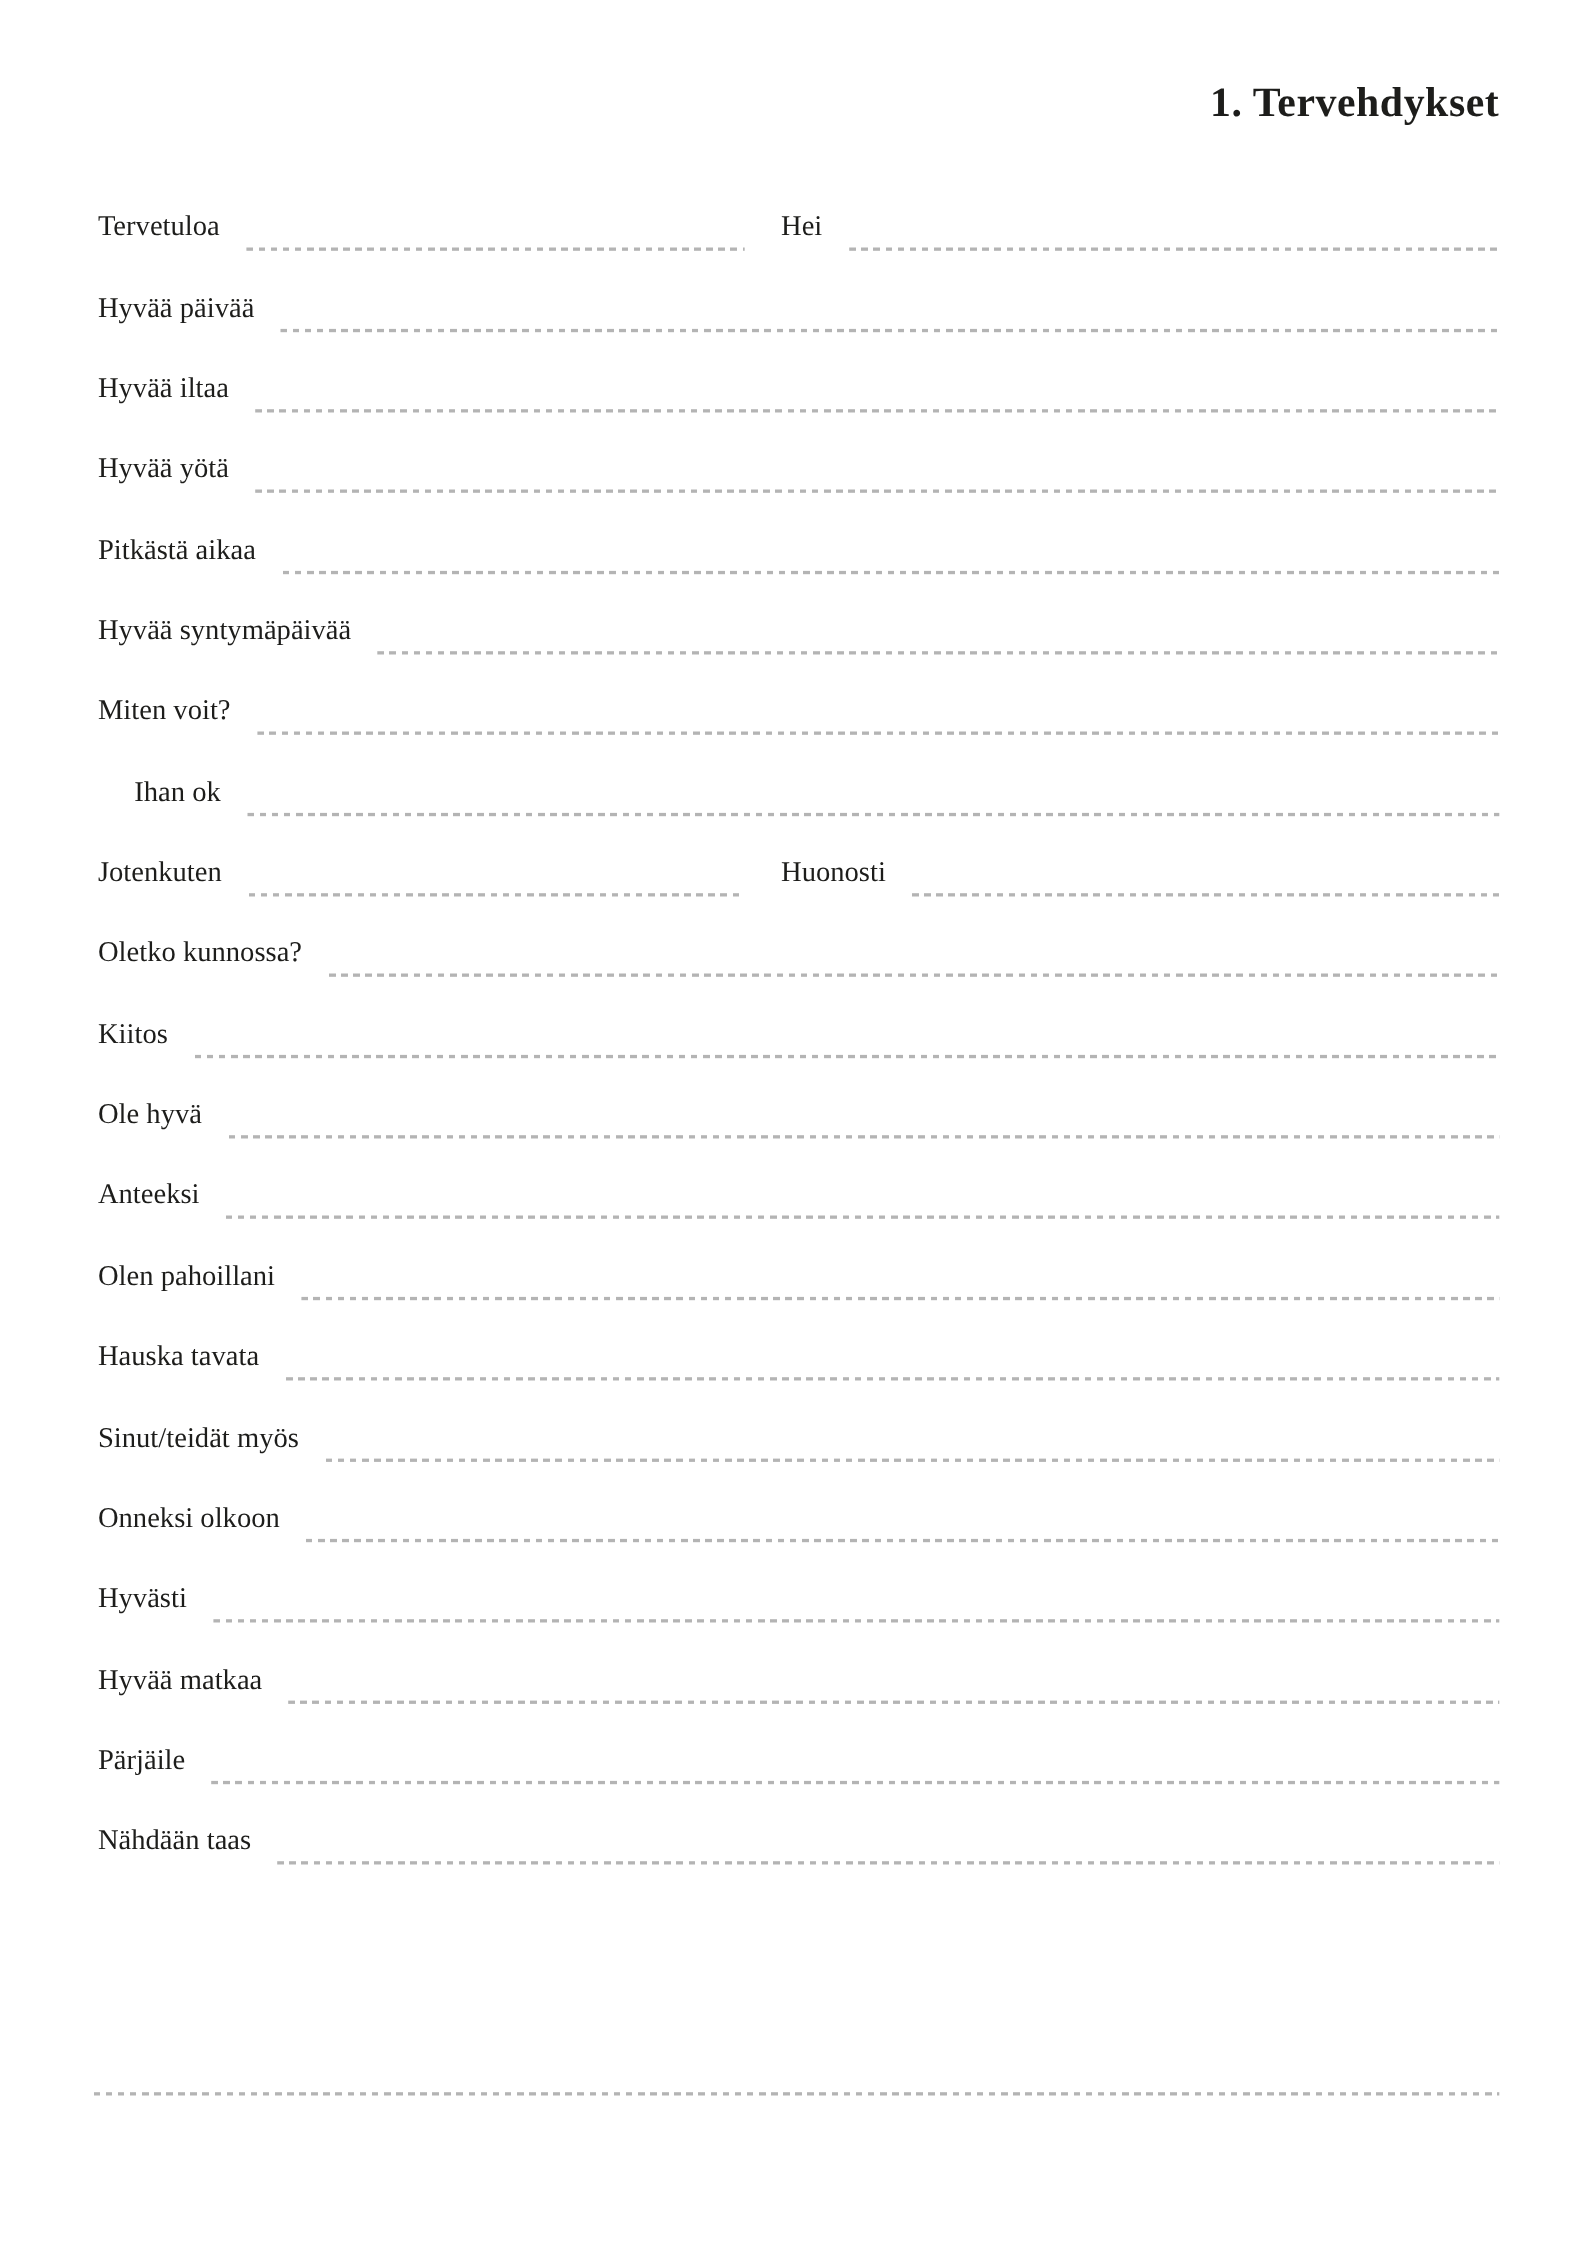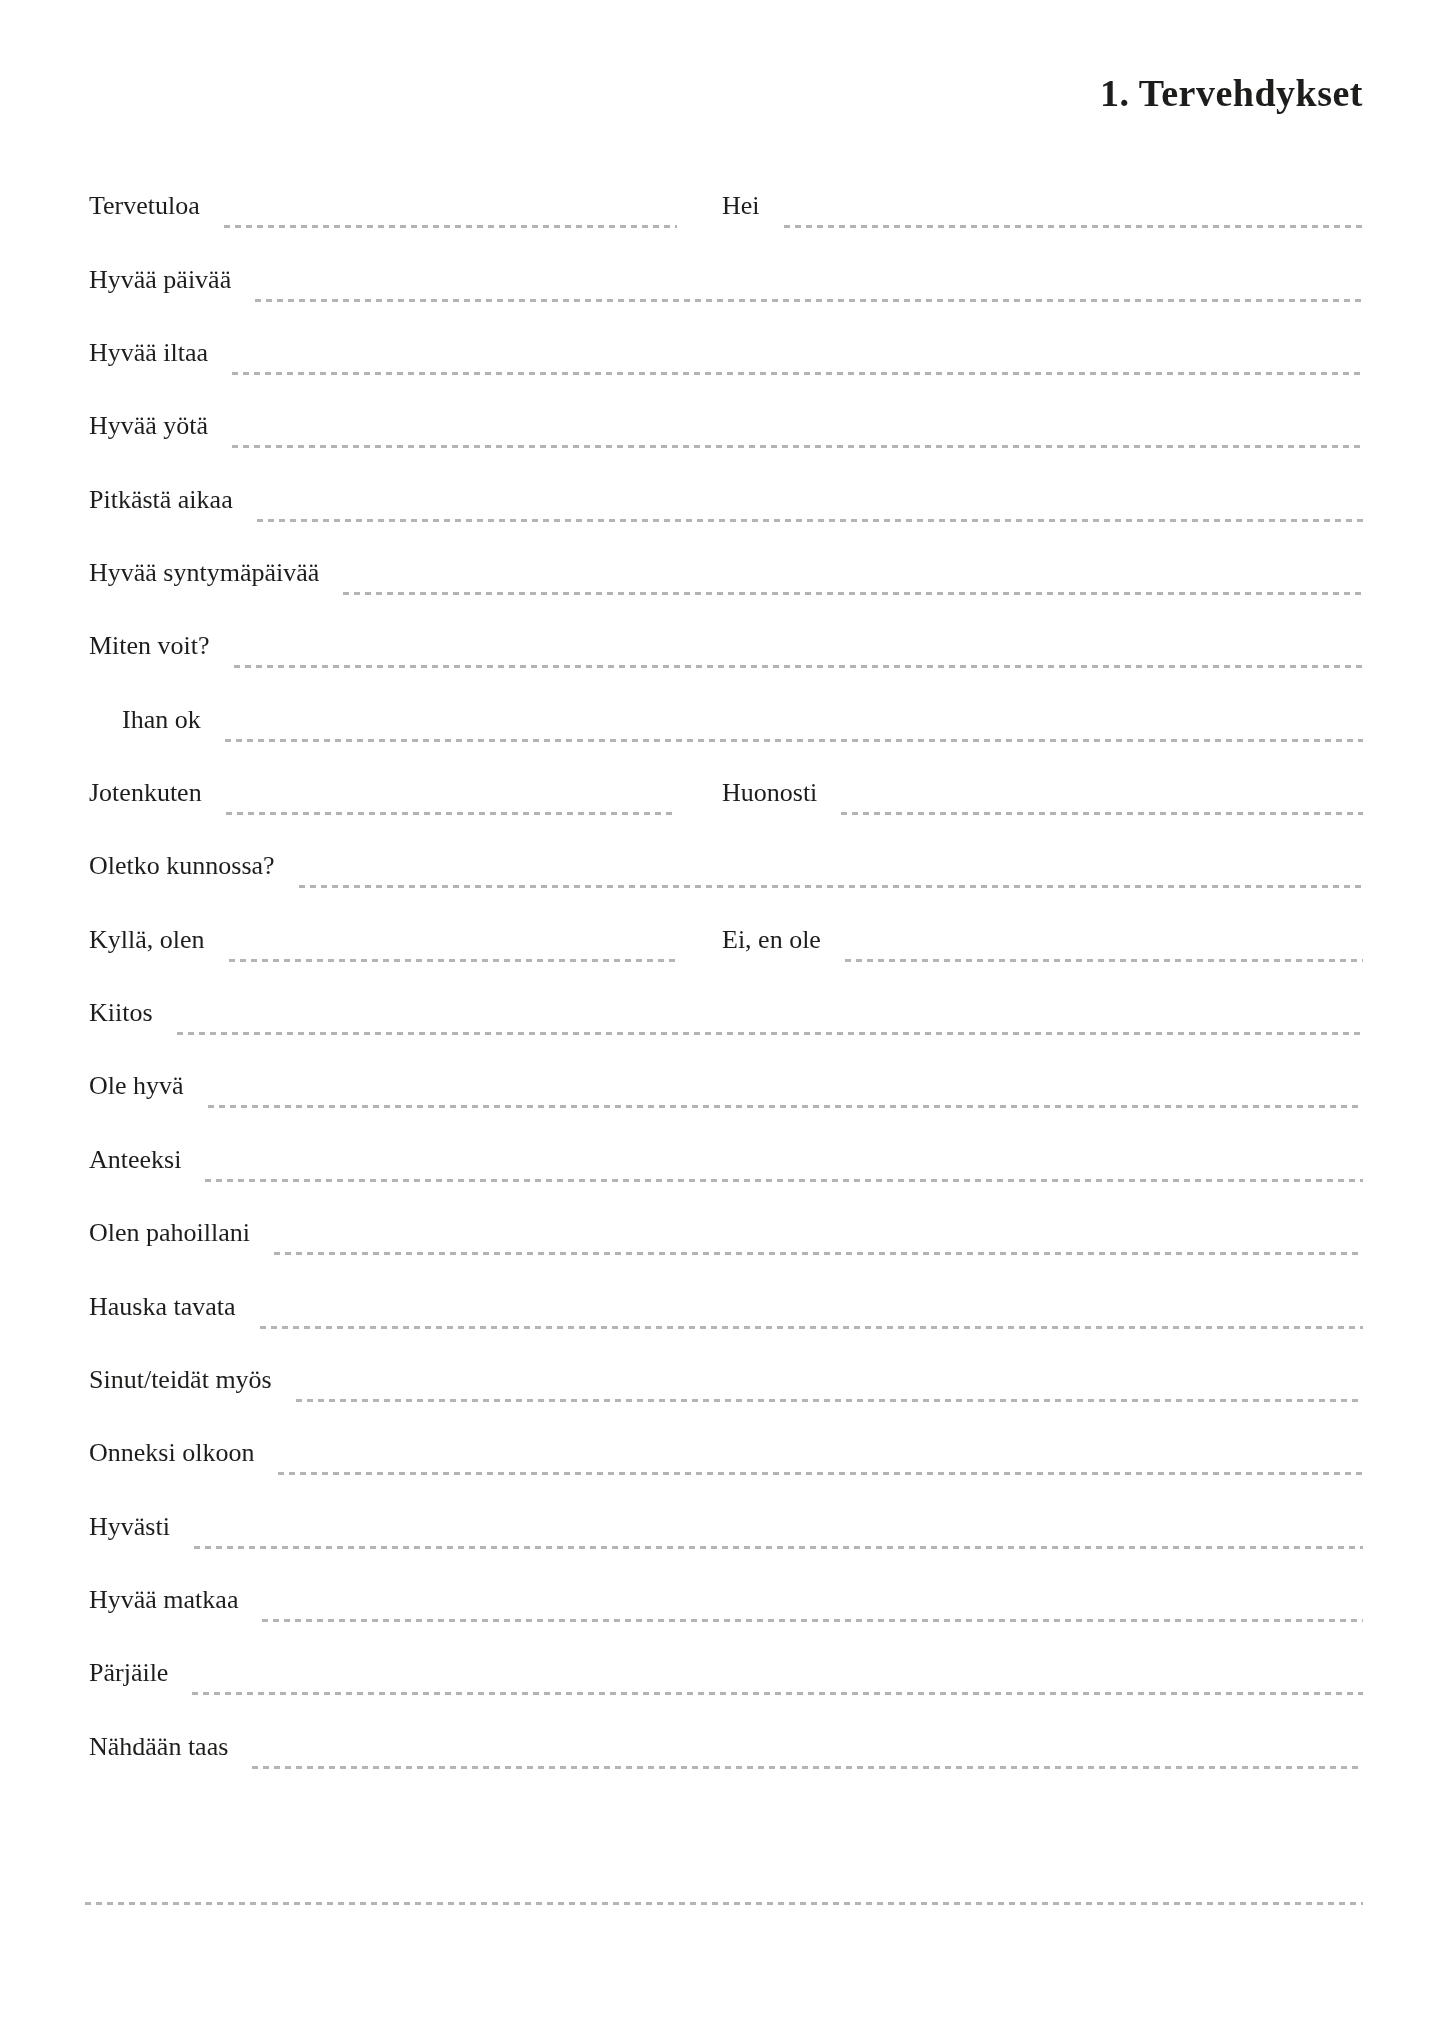--- a/index.html
+++ b/index.html
@@ -45,21 +45,20 @@
   .rows {
     position: absolute;
     top: 146px;
     left: 89px;
     right: 82px;
   }
   .row {
     height: 73.35px;
     display: flex;
     align-items: flex-end;
-    gap: 12px;
   }
   .cell {
     display: flex;
     align-items: flex-end;
     min-width: 0;
   }
   .cell.full { flex: 1; }
   .cell.col1 { width: 588px; flex: none; }
   .cell.col2 { flex: 1; margin-left: 33px; }
   .label {
@@ -153,30 +152,20 @@
         <span class="dashline"></span>
       </div>
     </div>
     <div class="row">
       <div class="cell full">
         <span class="label">Oletko kunnossa?</span>
         <span class="dashline"></span>
       </div>
     </div>
     <div class="row">
-      <div class="cell col1">
-        <span class="label">Kyllä, olen</span>
-        <span class="dashline"></span>
-      </div>
-      <div class="cell col2">
-        <span class="label">Ei, en ole</span>
-        <span class="dashline"></span>
-      </div>
-    </div>
-    <div class="row">
       <div class="cell full">
         <span class="label">Kiitos</span>
         <span class="dashline"></span>
       </div>
     </div>
     <div class="row">
       <div class="cell full">
         <span class="label">Ole hyvä</span>
         <span class="dashline"></span>
       </div>

